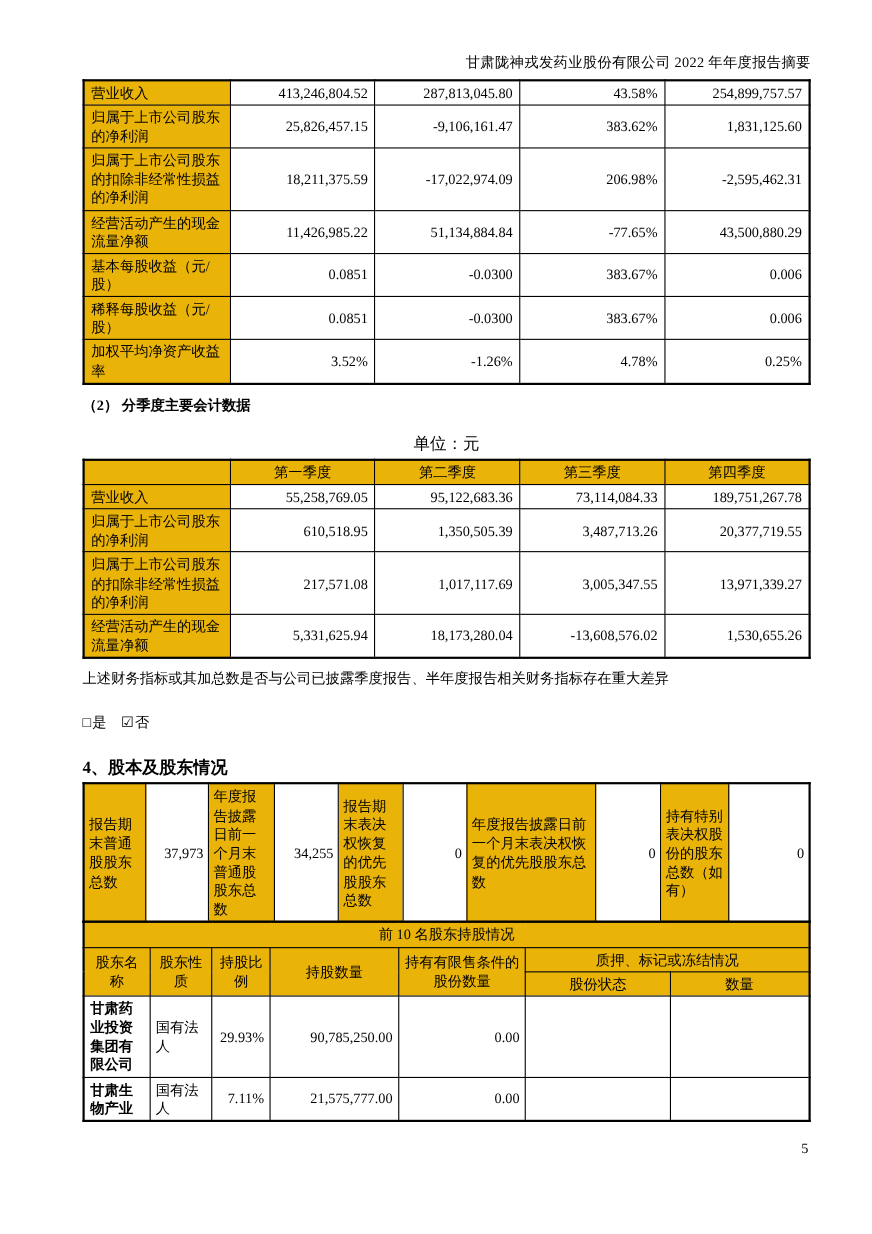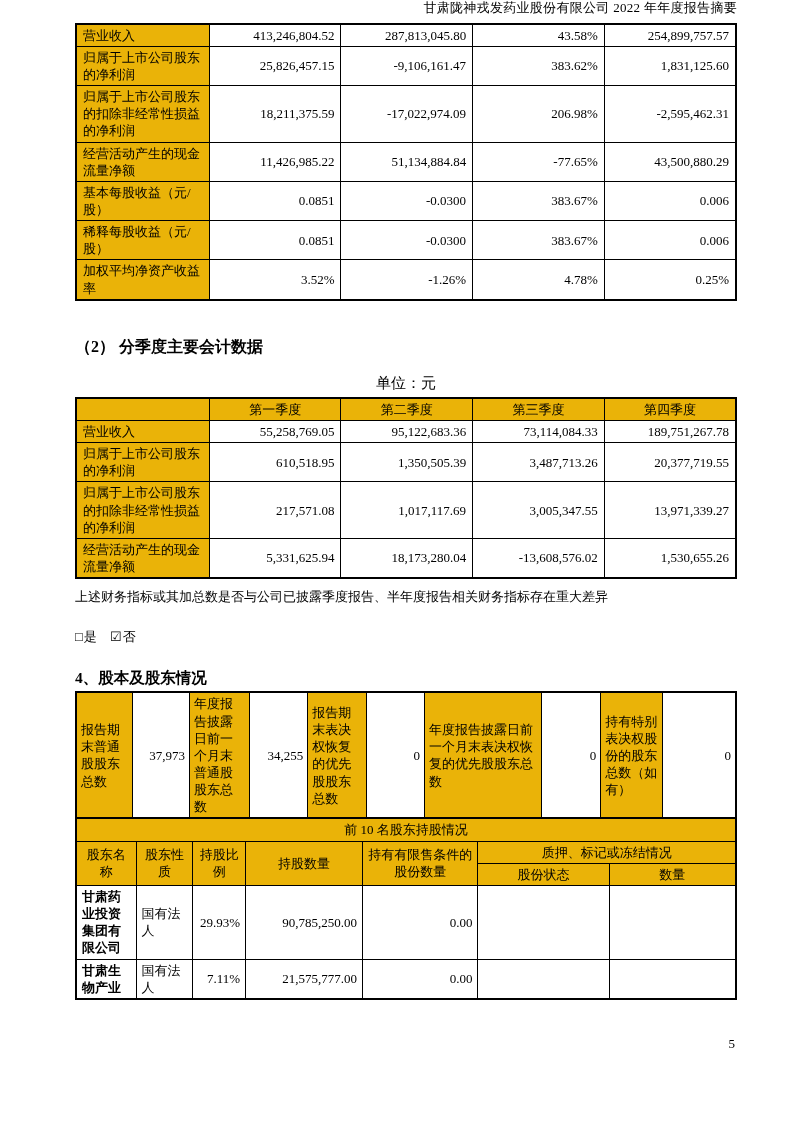--- a/index.html
+++ b/index.html
@@ -7,20 +7,21 @@
     position:relative;
     width:793px; height:1122px;
     background:#ffffff;
     overflow:hidden;
     font-family:"Liberation Serif","DejaVu Serif",serif;
     color:#000;
   }
   .content { position:absolute; left:75px; top:0; width:662px; }
 
   .doc-header {
+    padding-top:49px;
     text-align:right;
     font-size:13px;
     line-height:1.2;
     letter-spacing:0.3px;
   }
 
   table.tbl {
     border-collapse:collapse;
     width:100%;
     table-layout:fixed;
@@ -34,21 +35,21 @@
     vertical-align:middle;
     word-break:break-word;
   }
   .gray { background:#eab308; }
   .num { text-align:right; }
   .ctr { text-align:center; }
   .bold { font-weight:bold; }
 
   .t-main { margin-top:7px; }
 
-  .h-sub { font-weight:bold; font-size:16px; margin-top:36px; }
+  .h-sub { font-weight:bold; font-size:13px; margin-top:10px; }
   .h-sub.indent { margin-left:12px; }
   .h-main { font-weight:bold; font-size:15.5px; margin-top:22px; }
   .unit-line { text-align:center; font-size:15px; margin:16px 0 4px 0; }
 
   .note { font-size:13px; margin-top:9px; line-height:1.4; }
   .checkline { font-size:13px; margin-top:22px; }
   .checkline .opt { margin-right:10px; }
   .checkline .cb { margin-right:1px; }
 
   .t-summary { margin-top:2px; }

